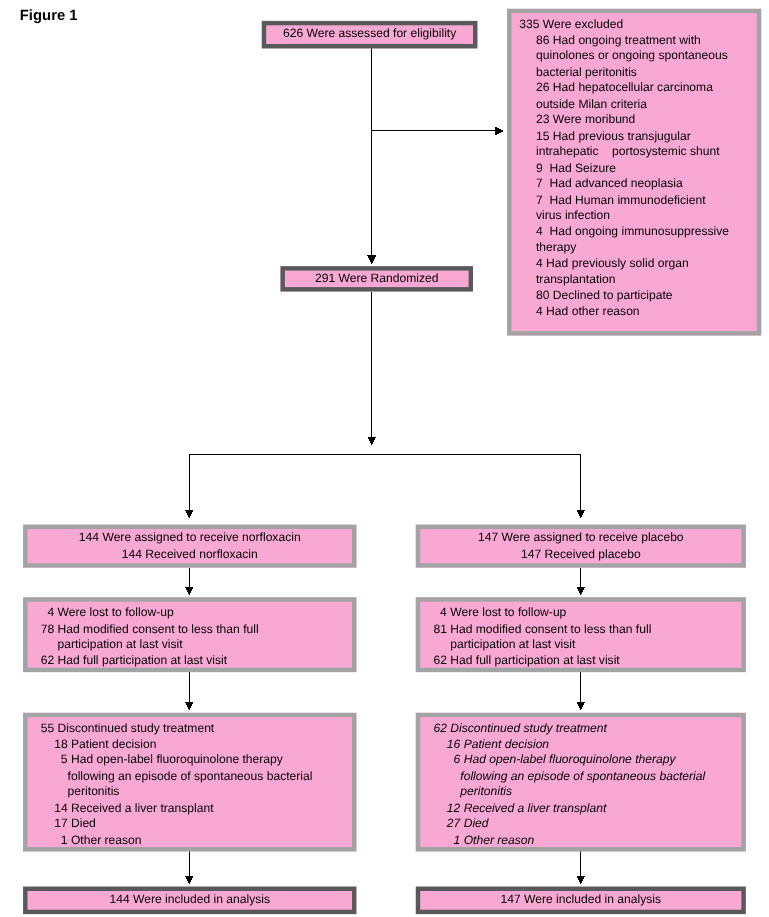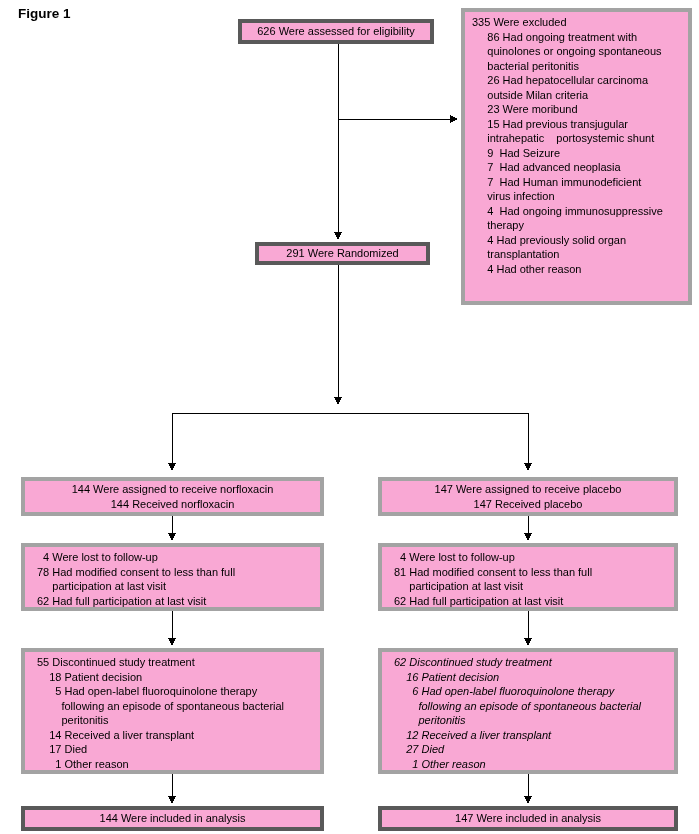--- a/index.html
+++ b/index.html
@@ -84,20 +84,21 @@
     <div class="ln">     15 Had previous transjugular</div>
     <div class="ln">     intrahepatic    portosystemic shunt</div>
     <div class="ln">     9  Had Seizure</div>
     <div class="ln">     7  Had advanced neoplasia</div>
     <div class="ln">     7  Had Human immunodeficient</div>
     <div class="ln">     virus infection</div>
     <div class="ln">     4  Had ongoing immunosuppressive</div>
     <div class="ln">     therapy</div>
     <div class="ln">     4 Had previously solid organ</div>
     <div class="ln">     transplantation</div>
+    <div class="ln">     80 Declined to participate</div>
     <div class="ln">     4 Had other reason</div>
   </div>
 
   <div class="box thin center" style="left:255px; top:242px; width:175px; height:23px;">
     <span>291 Were Randomized</span>
   </div>
 
   <div class="box center" style="left:21px; top:477px; width:303px; height:39px;">
     <div>144 Were assigned to receive norfloxacin</div>
     <div>144 Received norfloxacin</div>

